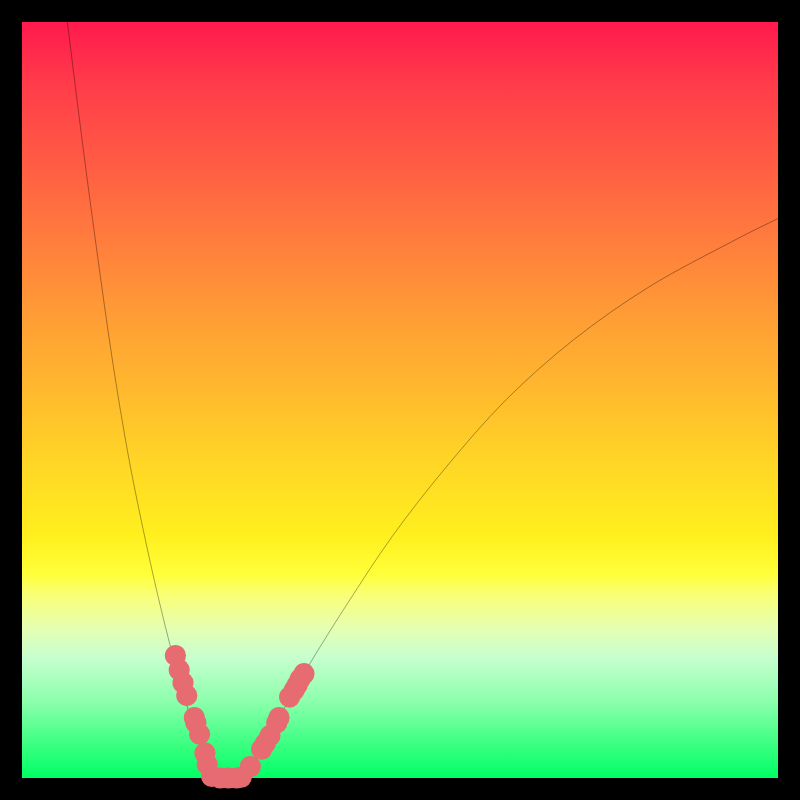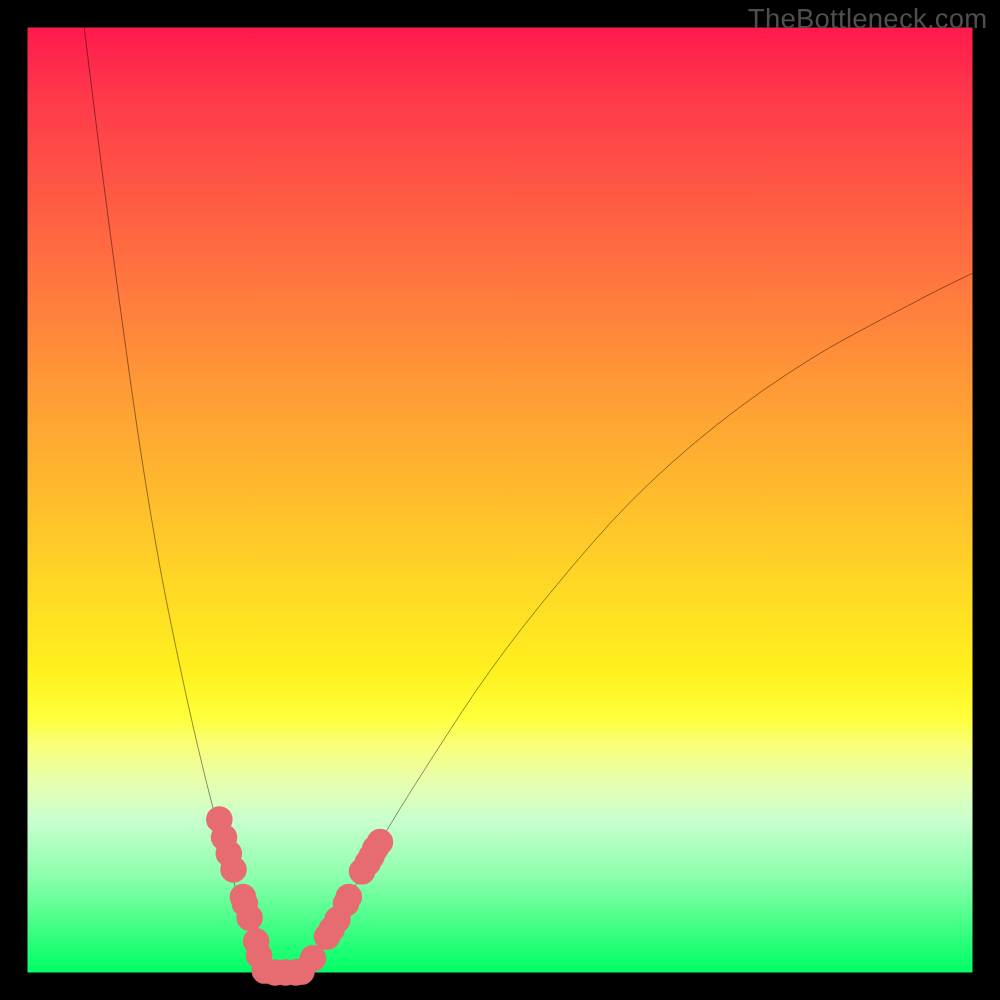--- a/index.html
+++ b/index.html
@@ -95,17 +95,14 @@
           <circle cx="34" cy="92" r="1.4" fill="#e76c72"></circle>
           <circle cx="35.4" cy="89.3" r="1.4" fill="#e76c72"></circle>
           <circle cx="36" cy="88.4" r="1.4" fill="#e76c72"></circle>
           <circle cx="36.4" cy="87.7" r="1.4" fill="#e76c72"></circle>
           <circle cx="36.8" cy="86.9" r="1.4" fill="#e76c72"></circle>
           <circle cx="37.3" cy="86.2" r="1.4" fill="#e76c72"></circle>
         </g>
     </svg>
   </div>
 
-  <div class="watermark">
-    <span>TheBottleneck.com</span>
-  </div>
 
 </div>
 
 </body></html>

